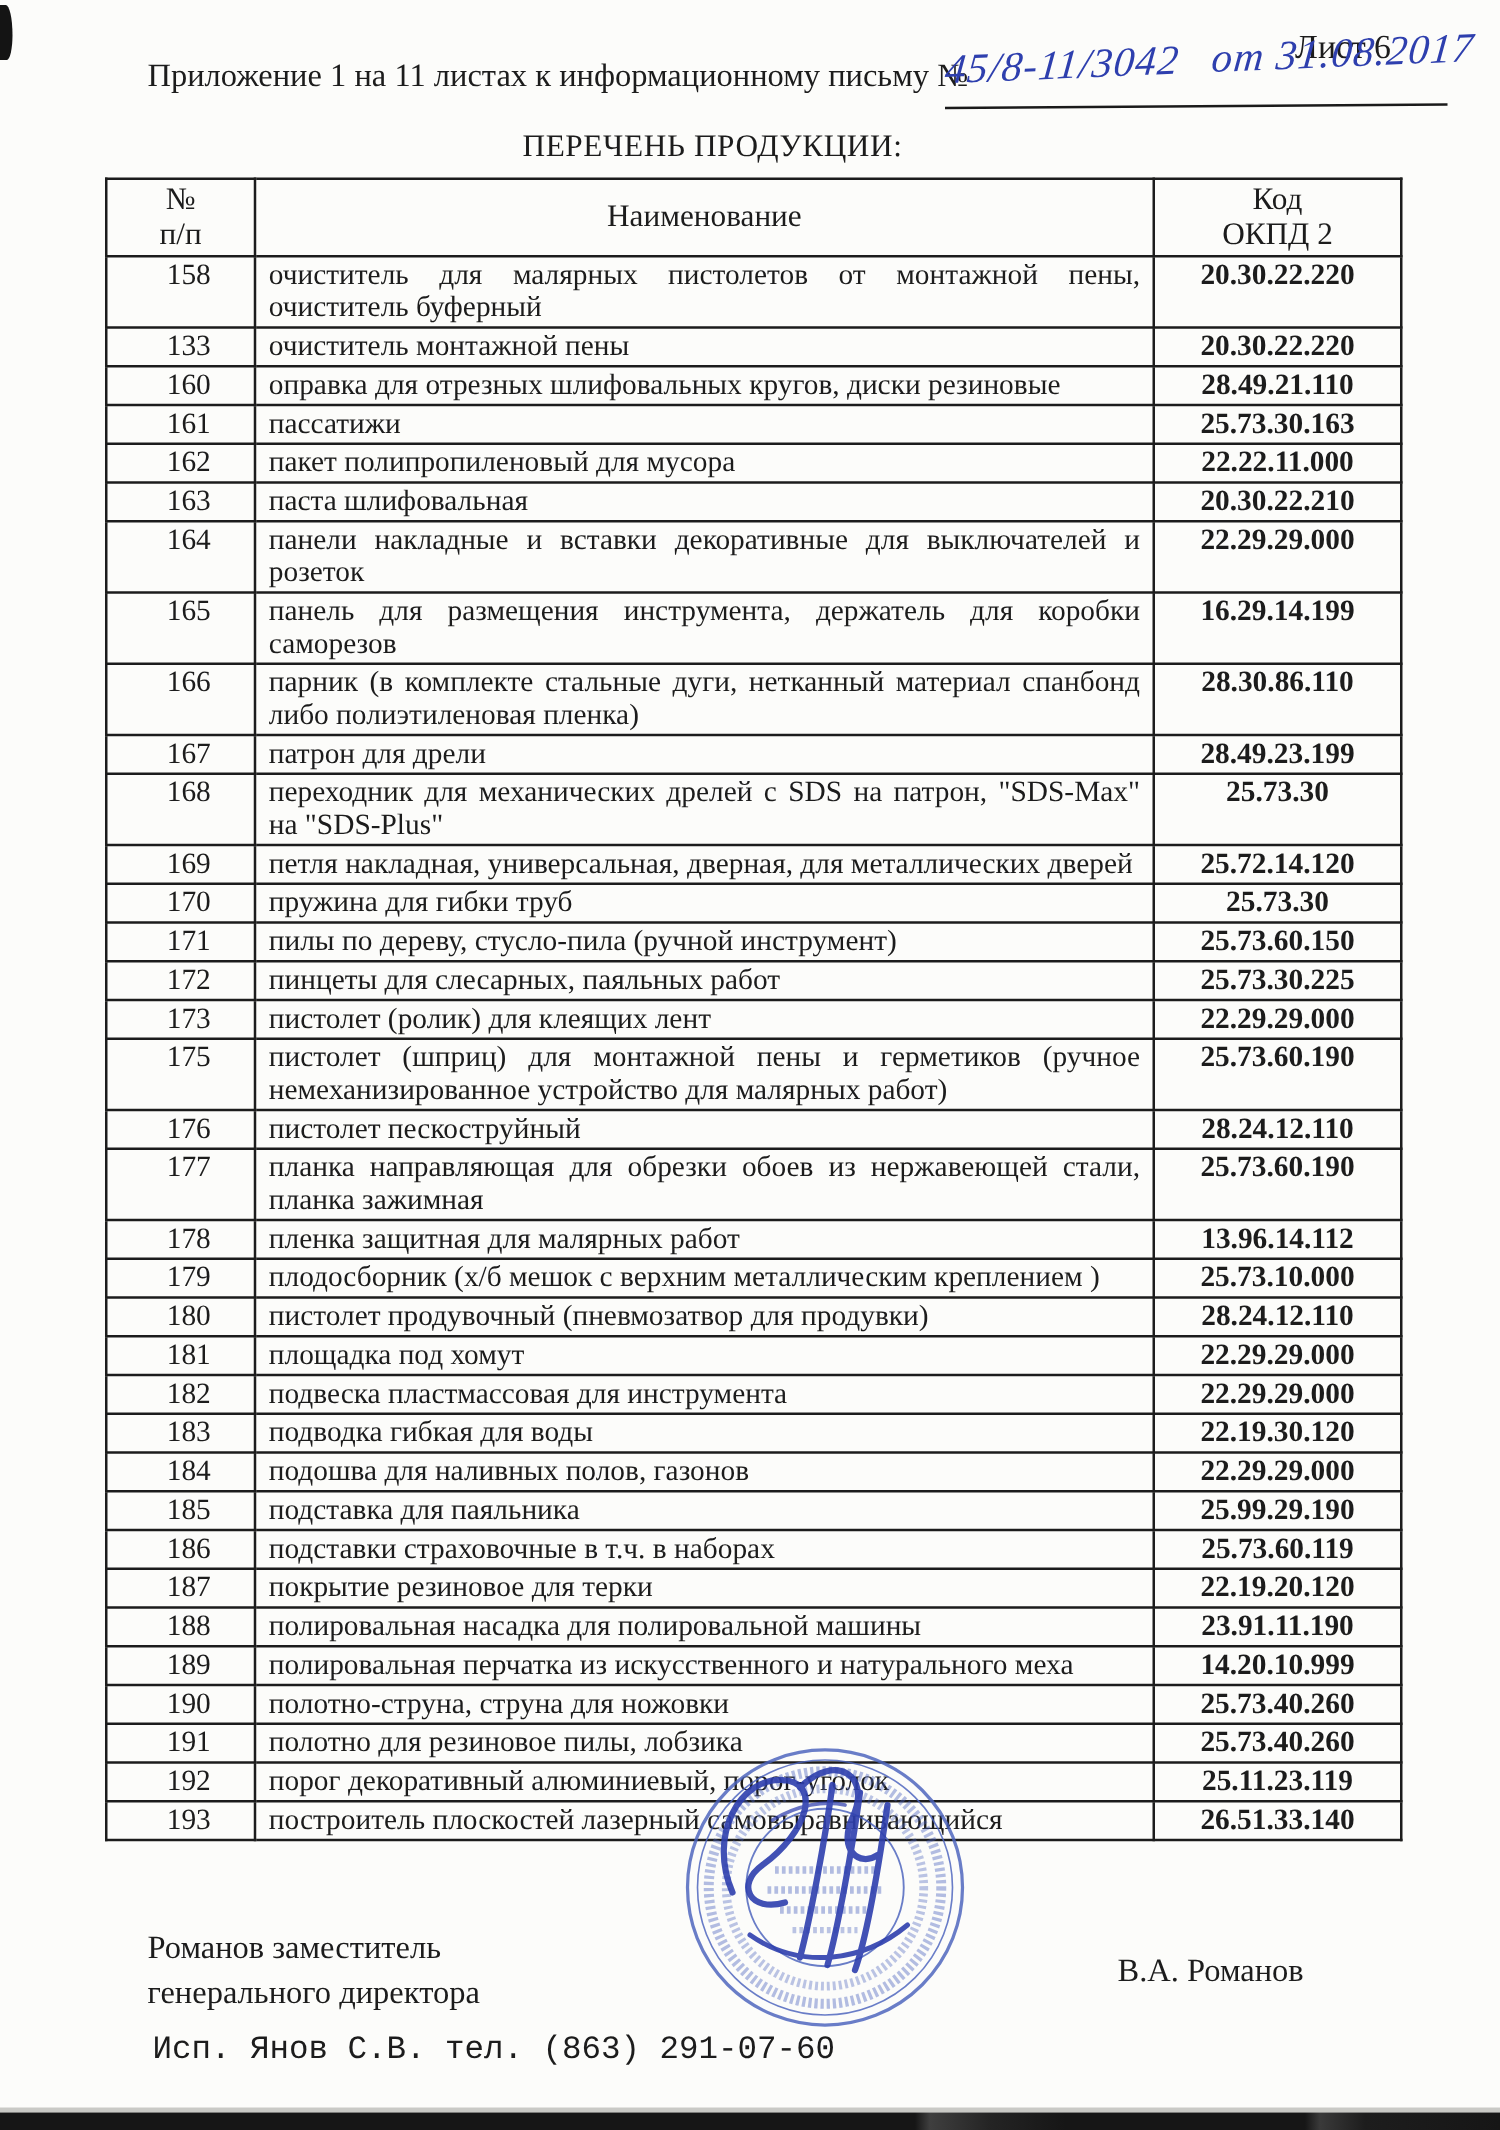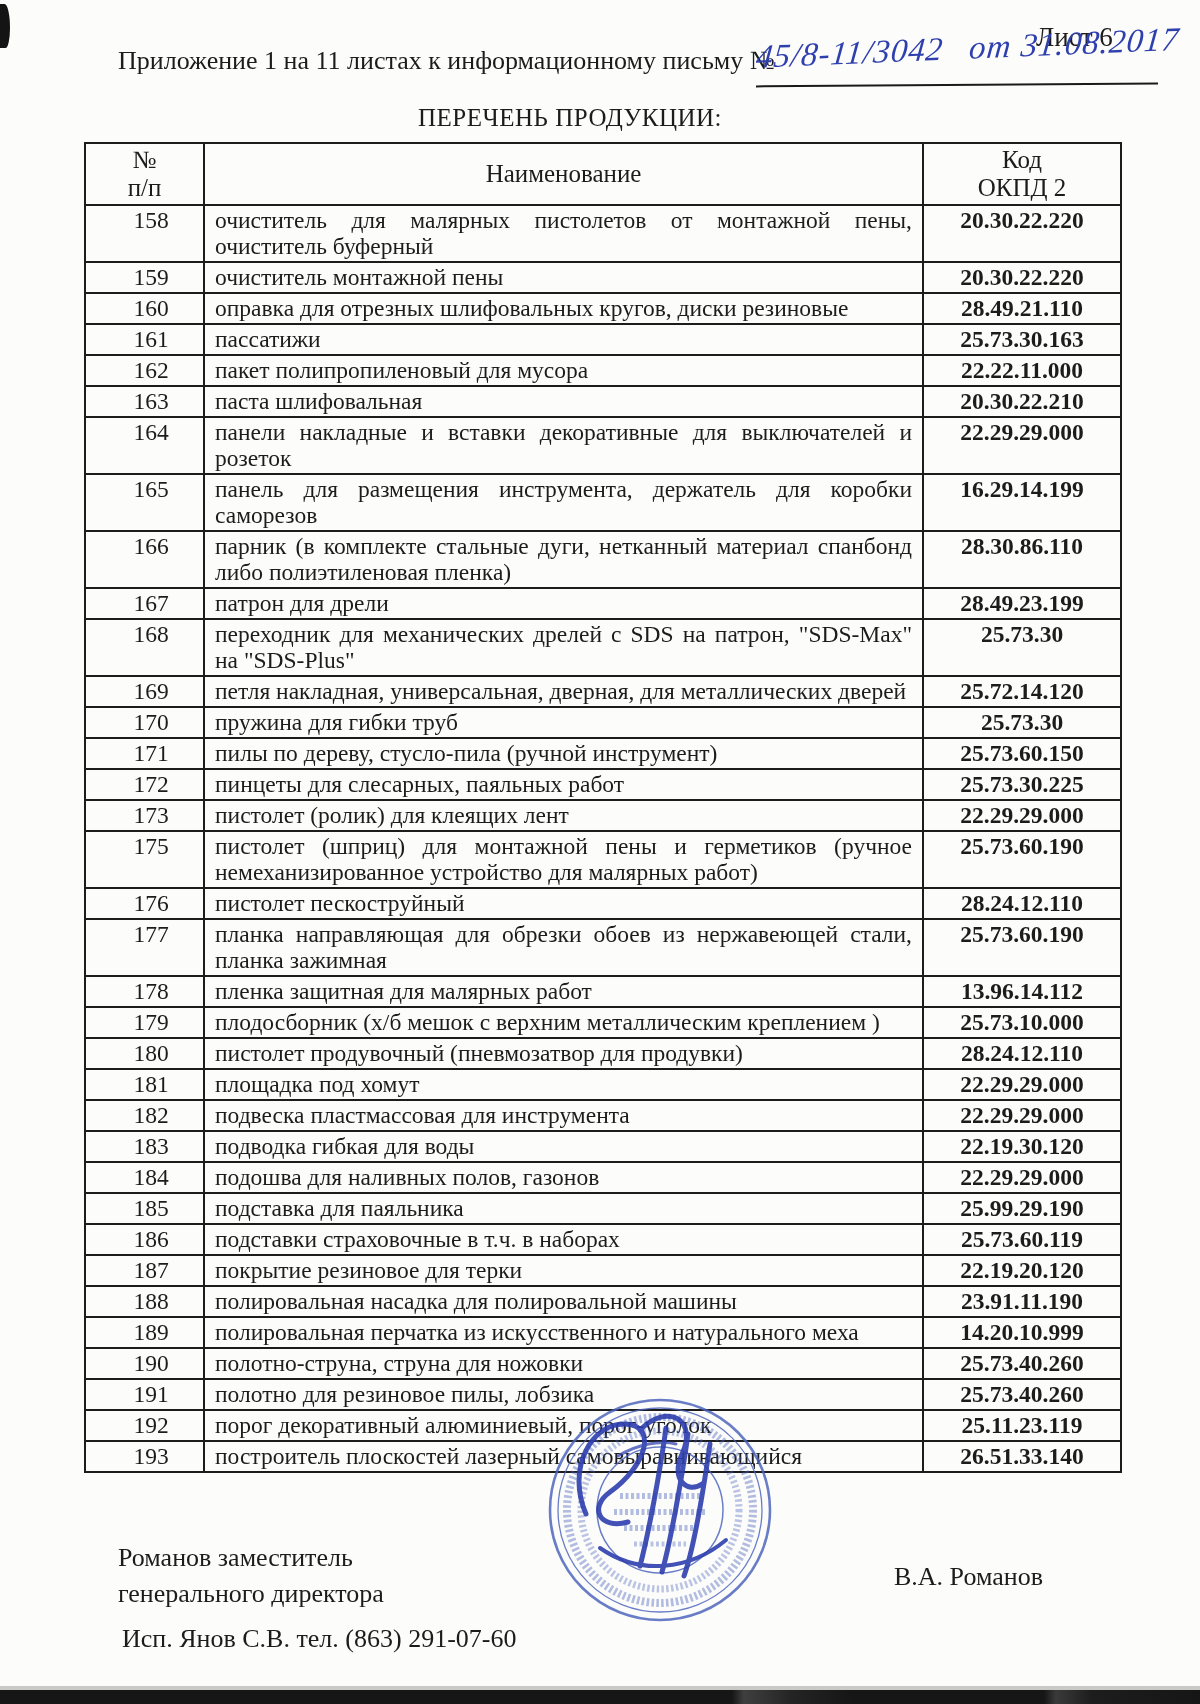--- a/index.html
+++ b/index.html
@@ -35,21 +35,21 @@
   .products th{font-weight:400;font-size:25px;line-height:28px;padding:2px 4px;text-align:center;vertical-align:middle;}
   .products td{font-size:23.5px;line-height:26px;padding:1px 10px 2px;vertical-align:top;}
   td.c-num{width:84px;text-align:center;padding-left:23px;}
   td.c-code{width:176px;text-align:center;white-space:nowrap;font-weight:bold;}
   td.c-name{text-align:justify;}
   th.c-num{width:84px;}
   th.c-code{width:176px;}
   
   .signer-role{left:118px;top:1540px;font-size:26px;line-height:36px;}
   .signer-name{left:894px;top:1562px;font-size:26px;}
-  .executor-line{left:122px;top:1624px;font-size:26px;}
+  .executor-line{left:122px;top:1624px;font-size:26px;font-family:Liberation Mono, monospace;}
   
   .stamp{left:542px;top:1384px;opacity:.82;pointer-events:none;}
   .signature{left:548px;top:1396px;opacity:.9;pointer-events:none;}
 </style>
 </head>
 <body>
 
 <div class="abs corner-artifact"></div>
 
 <div class="abs sheet-label">Лист 6</div>
@@ -80,21 +80,21 @@
     </thead>
     <tbody>
 
         <tr>
           <td class="c-num">158</td>
           <td class="c-name">очиститель для малярных пистолетов от монтажной пены, очиститель буферный</td>
           <td class="c-code">20.30.22.220</td>
         </tr>
 
         <tr>
-          <td class="c-num">159</td>
+          <td class="c-num">133</td>
           <td class="c-name">очиститель монтажной пены</td>
           <td class="c-code">20.30.22.220</td>
         </tr>
 
         <tr>
           <td class="c-num">160</td>
           <td class="c-name">оправка для отрезных шлифовальных кругов, диски резиновые</td>
           <td class="c-code">28.49.21.110</td>
         </tr>
 

